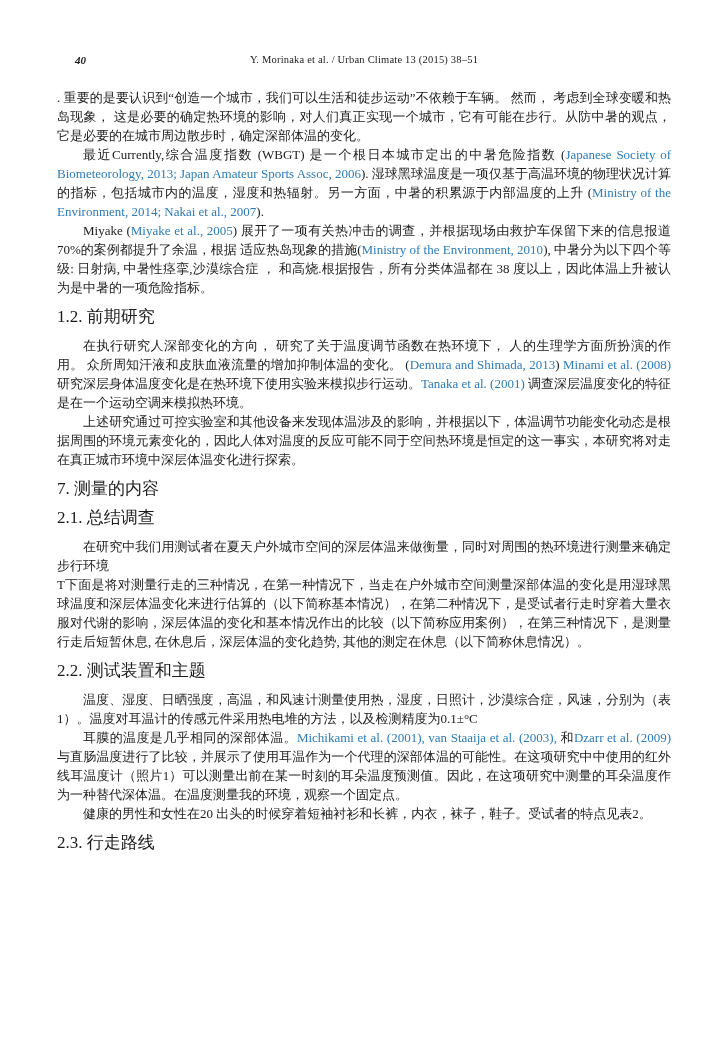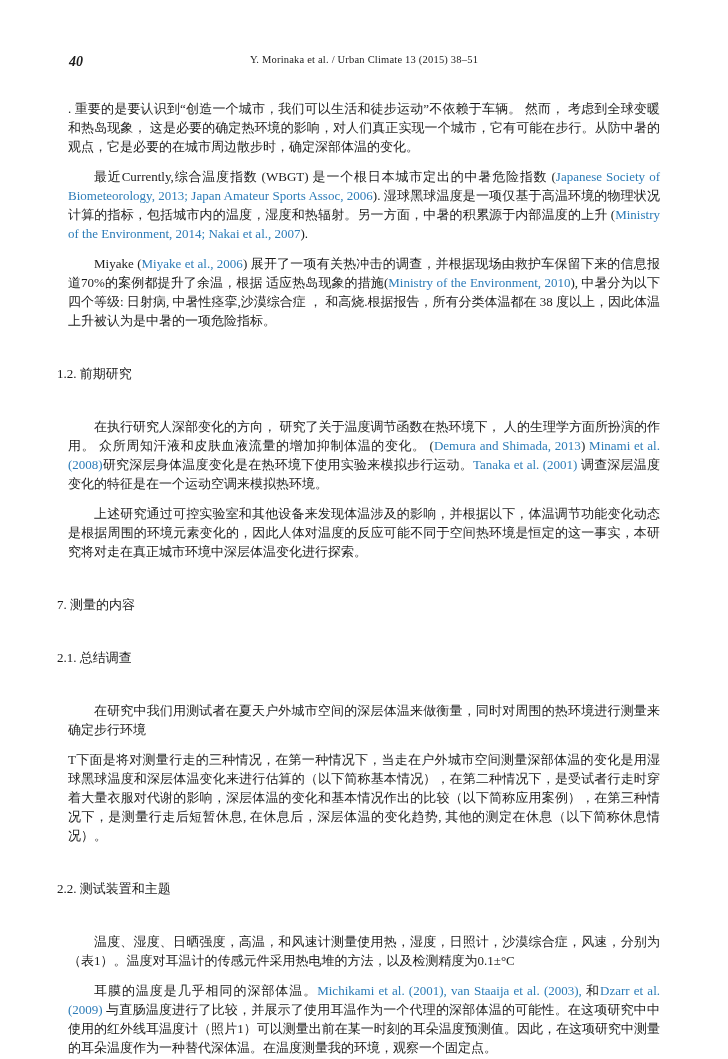--- a/index.html
+++ b/index.html
@@ -16,64 +16,64 @@
   .header{
     position:absolute;
     top:54px;
     left:57px;
     right:57px;
     height:16px;
     font-size:10.5px;
   }
   .page-num{
     position:absolute;
-    left:12px;
+    left:18px;
     top:0;
     font-style:italic;
     font-weight:bold;
-    font-size:14px;
+    font-size:11px;
   }
   .running-head{
     display:block;
     text-align:center;
     font-size:10.5px;
     letter-spacing:0.2px;
     color:#222;
   }
   .article{
     position:absolute;
     top:88px;
     left:57px;
     width:614px;
     font-size:13px;
     line-height:19px;
     text-align:justify;
   }
-  p.para{margin:11px;}
+  p.para{margin:0;}
   p.para.indent{text-indent:2em;}
   h2.section-heading{
-    margin:34px 0;
-    font-size:13px;
+    margin:10px 0;
+    font-size:17px;
     font-weight:normal;
     line-height:19px;
   }
   .citation{color:var(--link-color,#2c7cb8);}
 </style>
 </head>
 <body>
 
 <div class="page">
   <div class="header">
     <span class="page-num">40</span>
     <span class="running-head">Y. Morinaka et al. / Urban Climate 13 (2015) 38–51</span>
   </div>
   <div class="article">
       <p class="para"><span>. 重要的是要认识到“创造一个城市，我们可以生活和徒步运动”不依赖于车辆。 然而， 考虑到全球变暖和热岛现象， 这是必要的确定热环境的影响，对人们真正实现一个城市，它有可能在步行。从防中暑的观点，它是必要的在城市周边散步时，确定深部体温的变化。</span></p>
       <p class="para indent"><span>最近Currently,综合温度指数 (WBGT) 是一个根日本城市定出的中暑危险指数 (</span><span class="citation">Japanese Society of Biometeorology, 2013; Japan Amateur Sports Assoc, 2006</span><span>). 湿球黑球温度是一项仅基于高温环境的物理状况计算的指标，包括城市内的温度，湿度和热辐射。另一方面，中暑的积累源于内部温度的上升 (</span><span class="citation">Ministry of the Environment, 2014; Nakai et al., 2007</span><span>).</span></p>
-      <p class="para indent"><span>Miyake (</span><span class="citation">Miyake et al., 2006</span><span>) 展开了一项有关热冲击的调查，并根据现场由救护车保留下来的信息报道70%的案例都提升了余温，根据 适应热岛现象的措施(</span><span class="citation">Ministry of the Environment, 2010</span><span>), 中暑分为以下四个等级: 日射病, 中暑性痉挛,沙漠综合症 ， 和高烧.根据报告，所有分类体温都在 38 度以上，因此体温上升被认为是中暑的一项危险指标。</span></p>
+      <p class="para indent"><span>Miyake (</span><span class="citation">Miyake et al., 2005</span><span>) 展开了一项有关热冲击的调查，并根据现场由救护车保留下来的信息报道70%的案例都提升了余温，根据 适应热岛现象的措施(</span><span class="citation">Ministry of the Environment, 2010</span><span>), 中暑分为以下四个等级: 日射病, 中暑性痉挛,沙漠综合症 ， 和高烧.根据报告，所有分类体温都在 38 度以上，因此体温上升被认为是中暑的一项危险指标。</span></p>
       <h2 class="section-heading">1.2. 前期研究</h2>
       <p class="para indent"><span>在执行研究人深部变化的方向， 研究了关于温度调节函数在热环境下， 人的生理学方面所扮演的作用。 众所周知汗液和皮肤血液流量的增加抑制体温的变化。 (</span><span class="citation">Demura and Shimada, 2013</span><span>) </span><span class="citation">Minami et al. (2008)</span><span>研究深层身体温度变化是在热环境下使用实验来模拟步行运动。</span><span class="citation">Tanaka et al. (2001)</span><span> 调查深层温度变化的特征是在一个运动空调来模拟热环境。</span></p>
       <p class="para indent"><span>上述研究通过可控实验室和其他设备来发现体温涉及的影响，并根据以下，体温调节功能变化动态是根据周围的环境元素变化的，因此人体对温度的反应可能不同于空间热环境是恒定的这一事实，本研究将对走在真正城市环境中深层体温变化进行探索。</span></p>
       <h2 class="section-heading">7. 测量的内容</h2>
       <h2 class="section-heading">2.1. 总结调查</h2>
       <p class="para indent"><span>在研究中我们用测试者在夏天户外城市空间的深层体温来做衡量，同时对周围的热环境进行测量来确定步行环境</span></p>
       <p class="para"><span>T下面是将对测量行走的三种情况，在第一种情况下，当走在户外城市空间测量深部体温的变化是用湿球黑球温度和深层体温变化来进行估算的（以下简称基本情况），在第二种情况下，是受试者行走时穿着大量衣服对代谢的影响，深层体温的变化和基本情况作出的比较（以下简称应用案例），在第三种情况下，是测量行走后短暂休息, 在休息后，深层体温的变化趋势, 其他的测定在休息（以下简称休息情况）。</span></p>
       <h2 class="section-heading">2.2. 测试装置和主题</h2>
       <p class="para indent"><span>温度、湿度、日晒强度，高温，和风速计测量使用热，湿度，日照计，沙漠综合症，风速，分别为（表1）。温度对耳温计的传感元件采用热电堆的方法，以及检测精度为0.1±°C</span></p>
       <p class="para indent"><span>耳膜的温度是几乎相同的深部体温。</span><span class="citation">Michikami et al. (2001), van Staaija et al. (2003),</span><span> 和</span><span class="citation">Dzarr et al. (2009)</span><span> 与直肠温度进行了比较，并展示了使用耳温作为一个代理的深部体温的可能性。在这项研究中中使用的红外线耳温度计（照片1）可以测量出前在某一时刻的耳朵温度预测值。因此，在这项研究中测量的耳朵温度作为一种替代深体温。在温度测量我的环境，观察一个固定点。</span></p>

